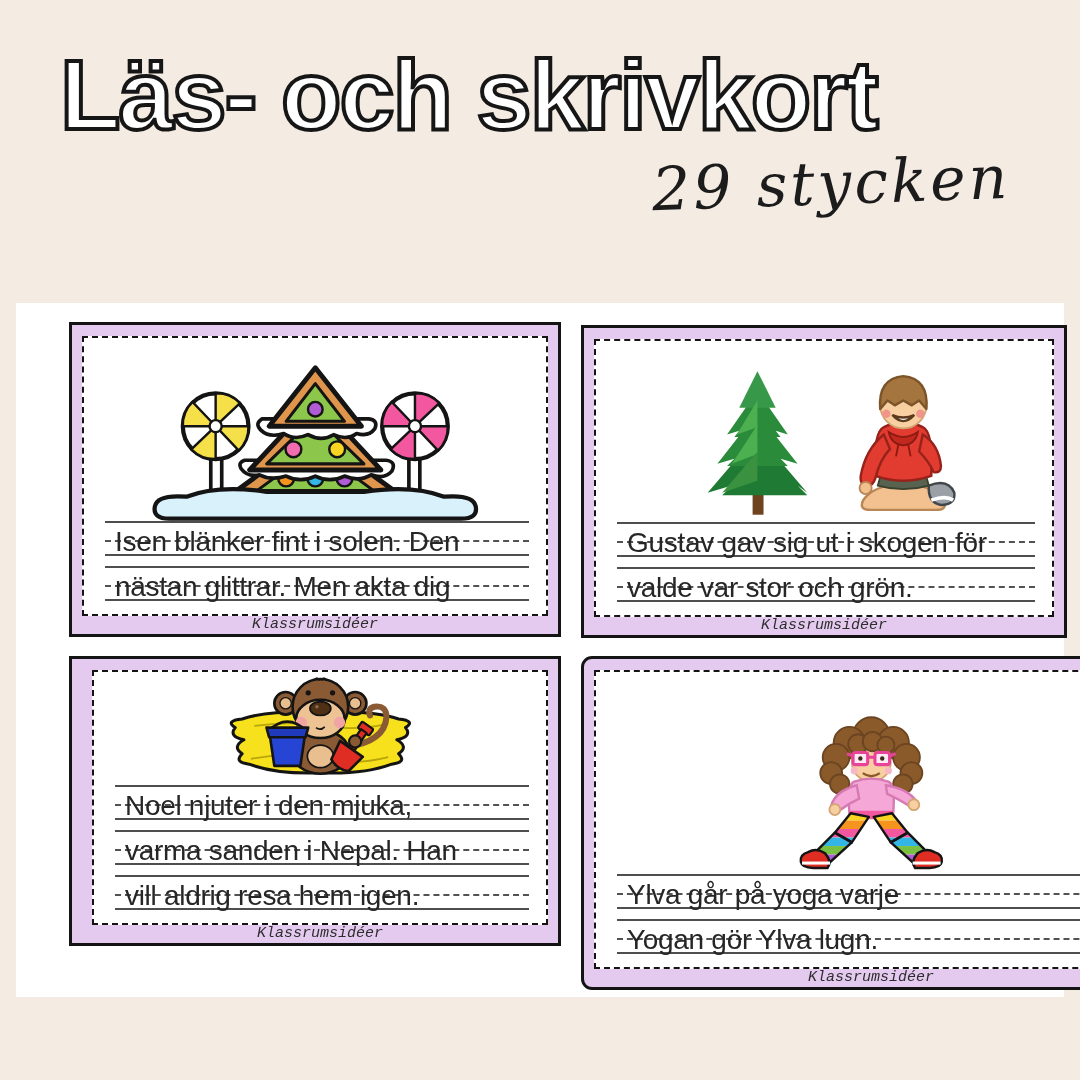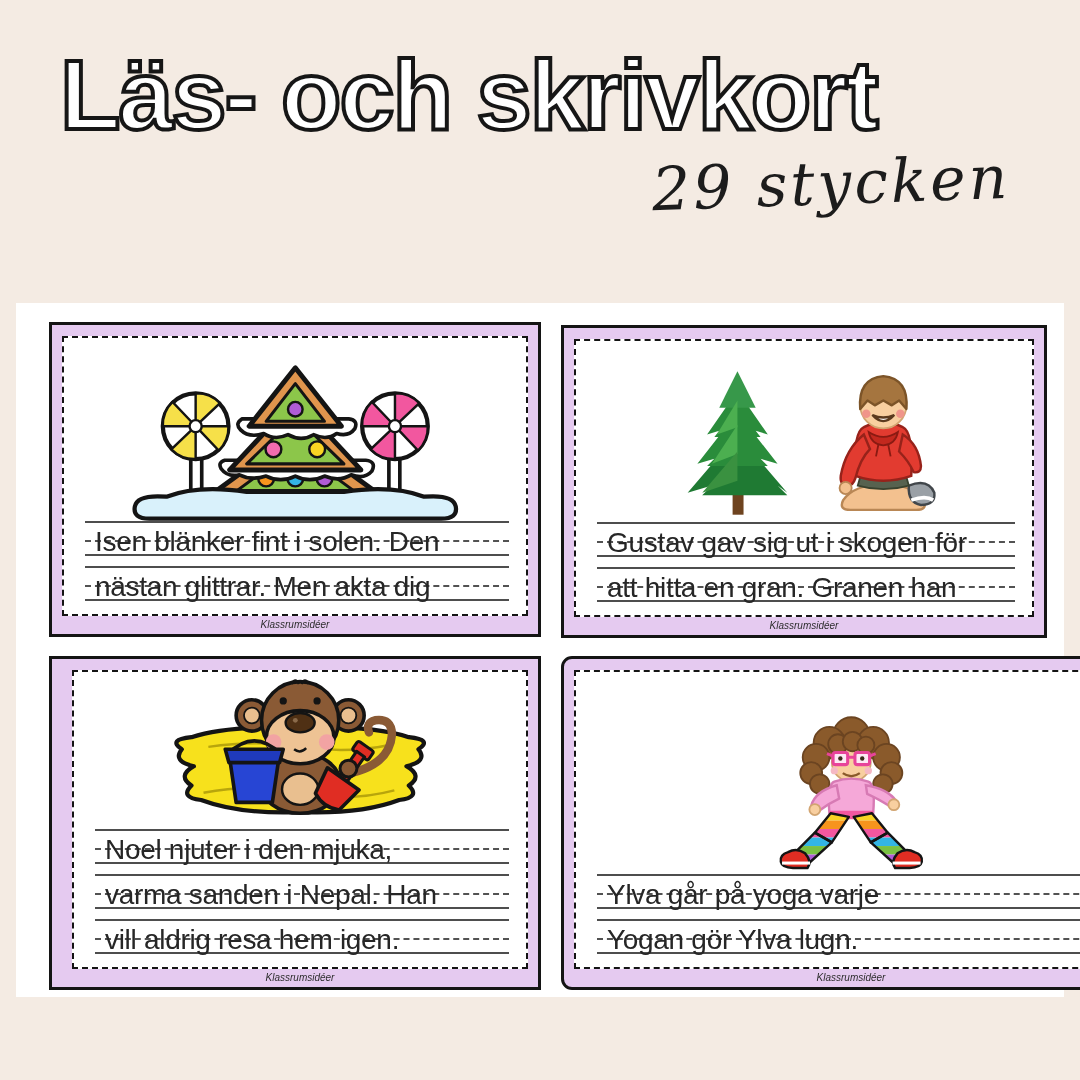--- a/index.html
+++ b/index.html
@@ -21,25 +21,25 @@
     transform:rotate(-2deg);white-space:nowrap;
   }
   .panel{
     position:absolute;left:16px;top:303px;width:1048px;height:694px;
     background:#ffffff;
   }
   .card{
     position:absolute;box-sizing:border-box;
     background:#e5caf0;border:3px solid #141414;
     padding:11px 10px 0 10px;
-    display:flex;flex-direction:column;
+    display:flex;flex-direction:column;margin-left:20px;
   }
   .card.c1{left:33px;top:19px;width:492px;height:315px;}
   .card.c2{left:545px;top:22px;width:486px;height:313px;justify-content:center;}
-  .card.c3{left:33px;top:353px;width:492px;height:334px;padding-left:20px;}
+  .card.c3{left:33px;top:353px;width:492px;height:290px;padding-left:20px;}
   .card.c4{left:545px;top:353px;width:580px;height:334px;border-radius:11px;}
   .card-inner{
     flex:1;box-sizing:border-box;background:#ffffff;
     border:2.5px dashed #141414;
     display:flex;flex-direction:column;
     padding:0 13px;overflow:hidden;
   }
   .illu{
     flex:1;display:flex;align-items:flex-end;justify-content:center;
     min-height:0;
@@ -57,22 +57,22 @@
     position:absolute;left:4px;right:2px;top:19px;height:0;
     border-top:2.5px dashed #525252;
   }
   .line-text{
     position:absolute;left:14px;top:0;right:0;
     font-size:28px;line-height:42px;color:#262626;
     letter-spacing:-0.3px;white-space:nowrap;
   }
   .watermark{
     height:18px;line-height:17px;text-align:center;
-    font-family:Liberation Sans, sans-serif;font-style:italic;
-    font-size:10px;color:#2d2d2d;
+    font-family:Liberation Mono, monospace;font-style:italic;
+    font-size:15px;color:#2d2d2d;
   }
 </style>
 </head>
 <body>
 
 <div class="title">Läs- och skrivkort</div>
 <div class="subtitle">29 stycken</div>
 
 <div class="panel">
 
@@ -180,21 +180,21 @@
         <div class="line-row">
           <div class="rule-top"></div>
           <div class="rule-mid"></div>
           <div class="rule-base"></div>
           <div class="line-text">Gustav gav sig ut i skogen för</div>
         </div>
         <div class="line-row">
           <div class="rule-top"></div>
           <div class="rule-mid"></div>
           <div class="rule-base"></div>
-          <div class="line-text">att hitta en gran. Granen han</div>
+          <div class="line-text">valde var stor och grön.</div>
         </div>
       </div>
     </div>
     <div class="watermark">Klassrumsidéer</div>
   </div>
 
   <div class="card c3">
     <div class="card-inner">
       <div class="illu">
         <svg viewBox="0 0 300 130" xmlns="http://www.w3.org/2000/svg">

